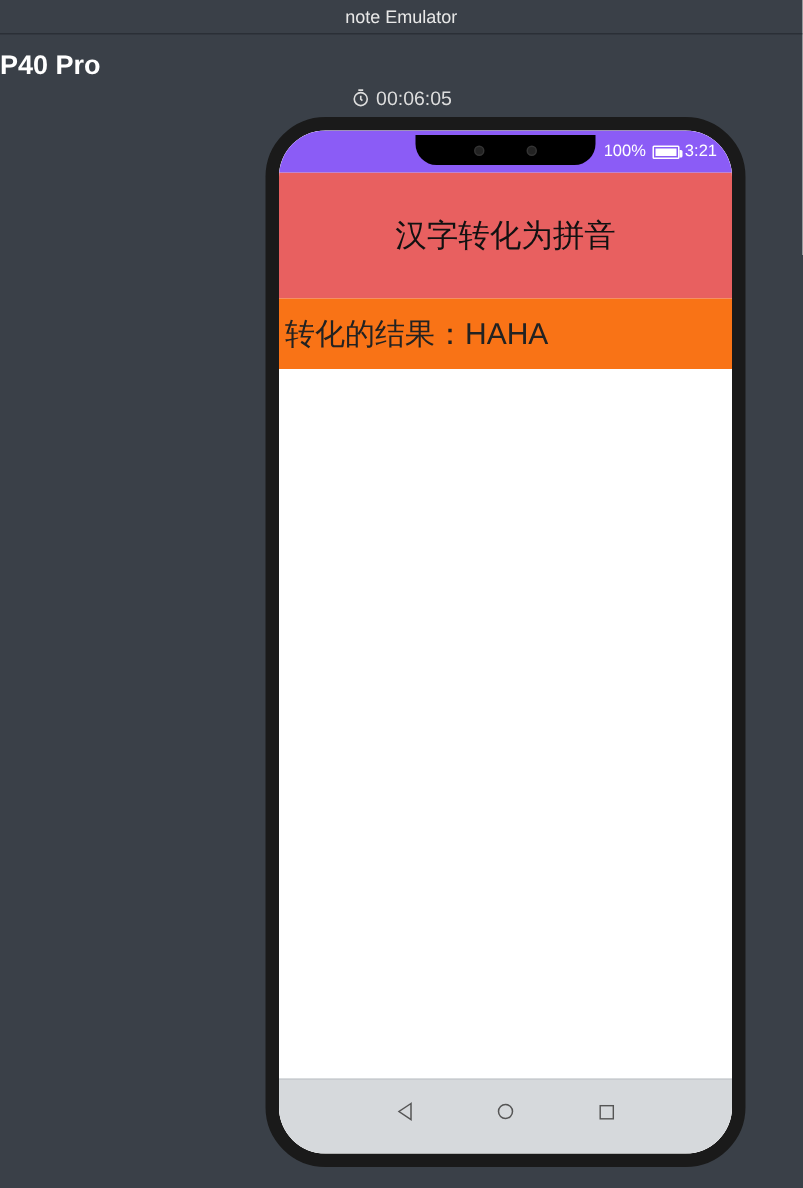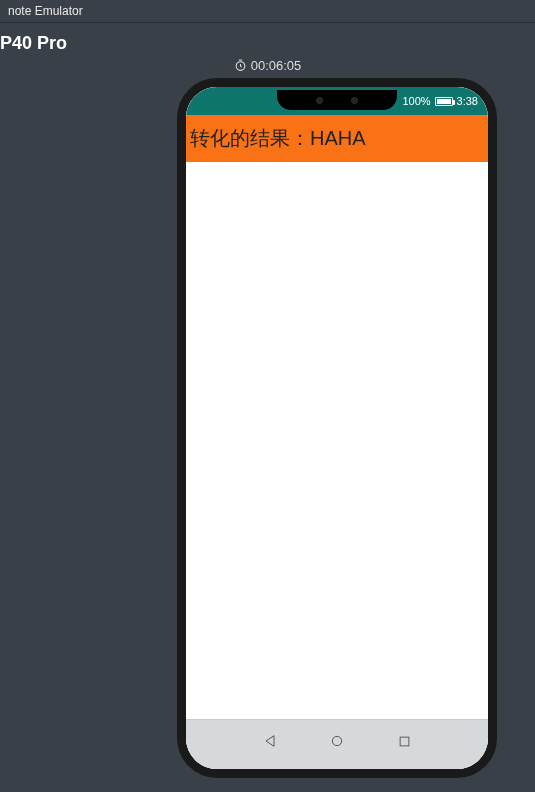--- a/index.html
+++ b/index.html
@@ -13,20 +13,21 @@
       height: 792px;
       font-family: "Segoe UI", Arial, sans-serif;
       position: relative;
       overflow: hidden;
     }
     .window-title {
       color: #e8e8e8;
       font-size: 12px;
       padding: 4px 8px;
       border-bottom: 1px solid #2a2f36;
+      text-align: center;
     }
     .device-header {
       text-align: left;
       color: #fff;
       padding-top: 10px;
     }
     .device-name {
       font-size: 18px;
       font-weight: 600;
     }
@@ -78,21 +79,21 @@
     }
     .camera-dot {
       width: 7px;
       height: 7px;
       background: #222;
       border: 1px solid #333;
       border-radius: 50%;
     }
     .status-bar {
       height: 28px;
-      background: #0f766e;
+      background: #8b5cf6;
       color: #fff;
       display: flex;
       align-items: center;
       justify-content: space-between;
       padding: 0 10px;
       font-size: 11px;
       position: relative;
     }
     .status-left {
       flex: 1;
@@ -245,25 +246,26 @@
           <svg width="12" height="10" viewBox="0 0 24 24" fill="#fff">
             <path d="M12 20l-3-4c1-1 2-1.5 3-1.5s2 .5 3 1.5l-3 4zM5 12c2-2 4.5-3 7-3s5 1 7 3l-2 2.5c-1.5-1.5-3-2-5-2s-3.5.5-5 2L5 12z"></path>
           </svg>
         </span>
       </div>
       <div class="status-right">
         <span class="battery-text">100%</span>
         <span class="battery-icon">
           <span class="battery-fill"></span>
         </span>
-        <span>3:38</span>
+        <span>3:21</span>
       </div>
     </div>
 
 
+    <button class="convert-button">汉字转化为拼音</button>
 
     <div class="result-text">
       <span>转化的结果：</span><span>HAHA</span>
     </div>
 
     <div class="content-area"></div>
 
     <div class="nav-bar-outer">
       <div class="nav-bar">
         <button class="nav-btn">

